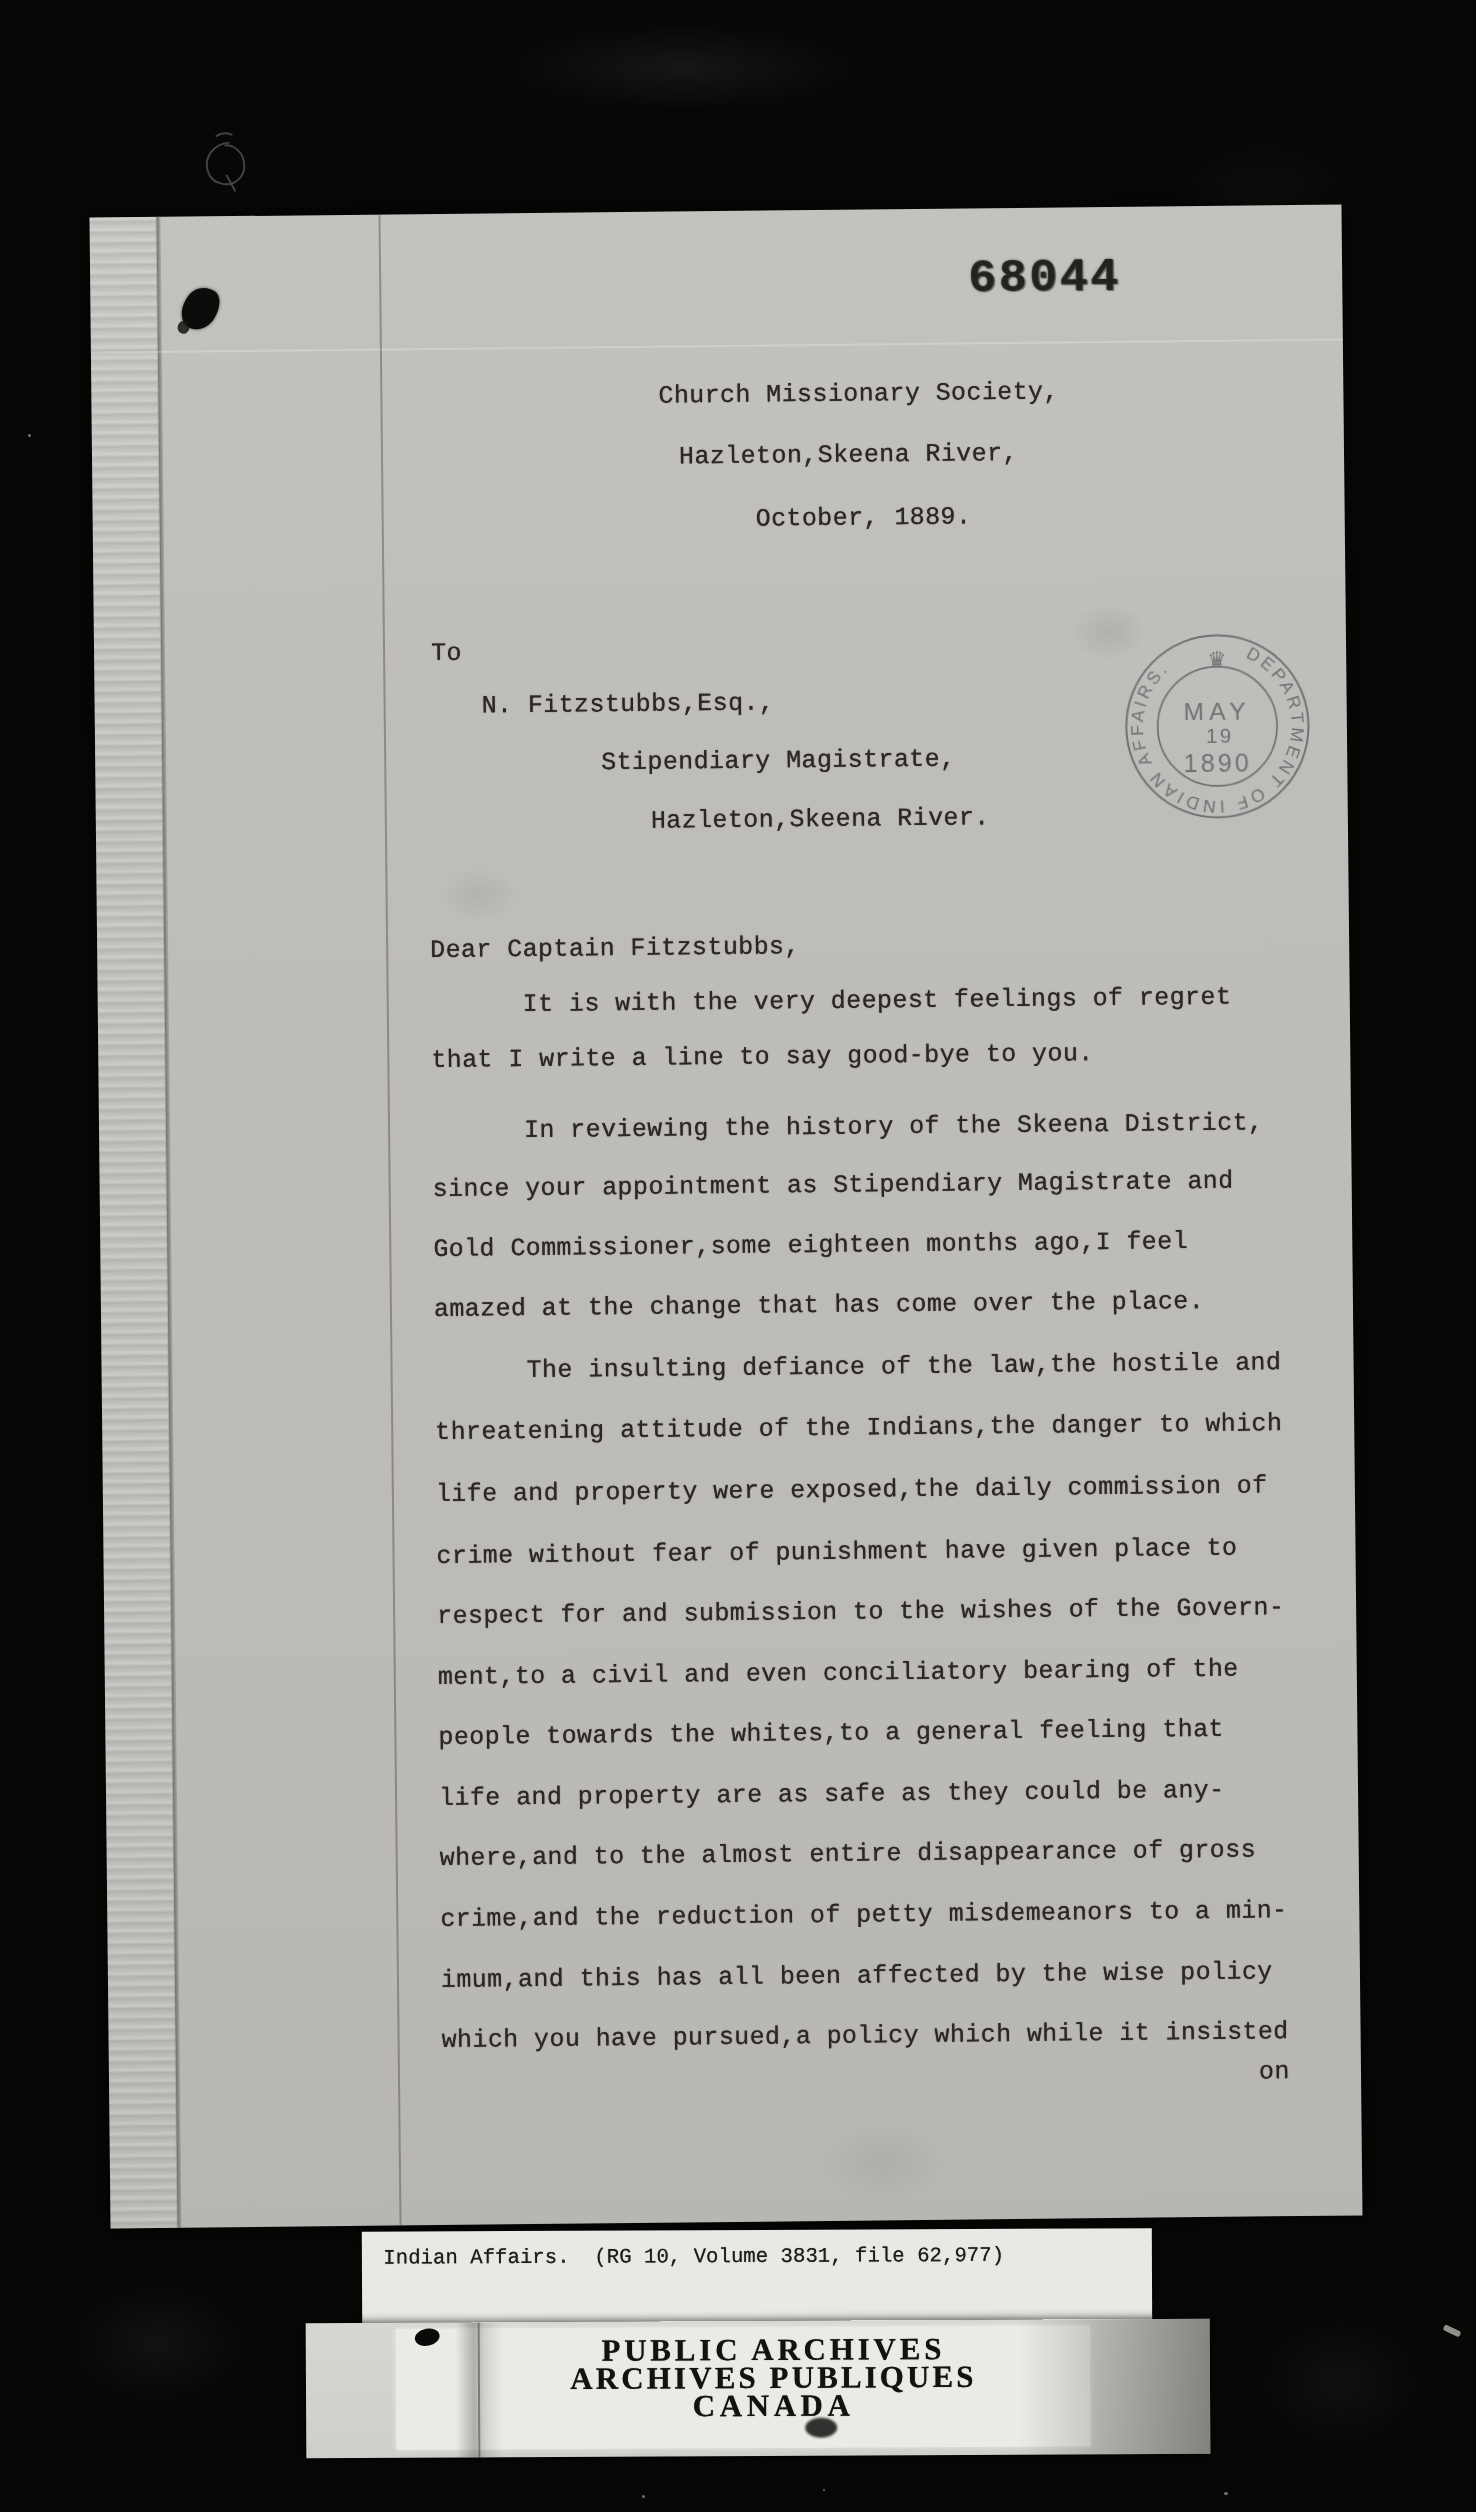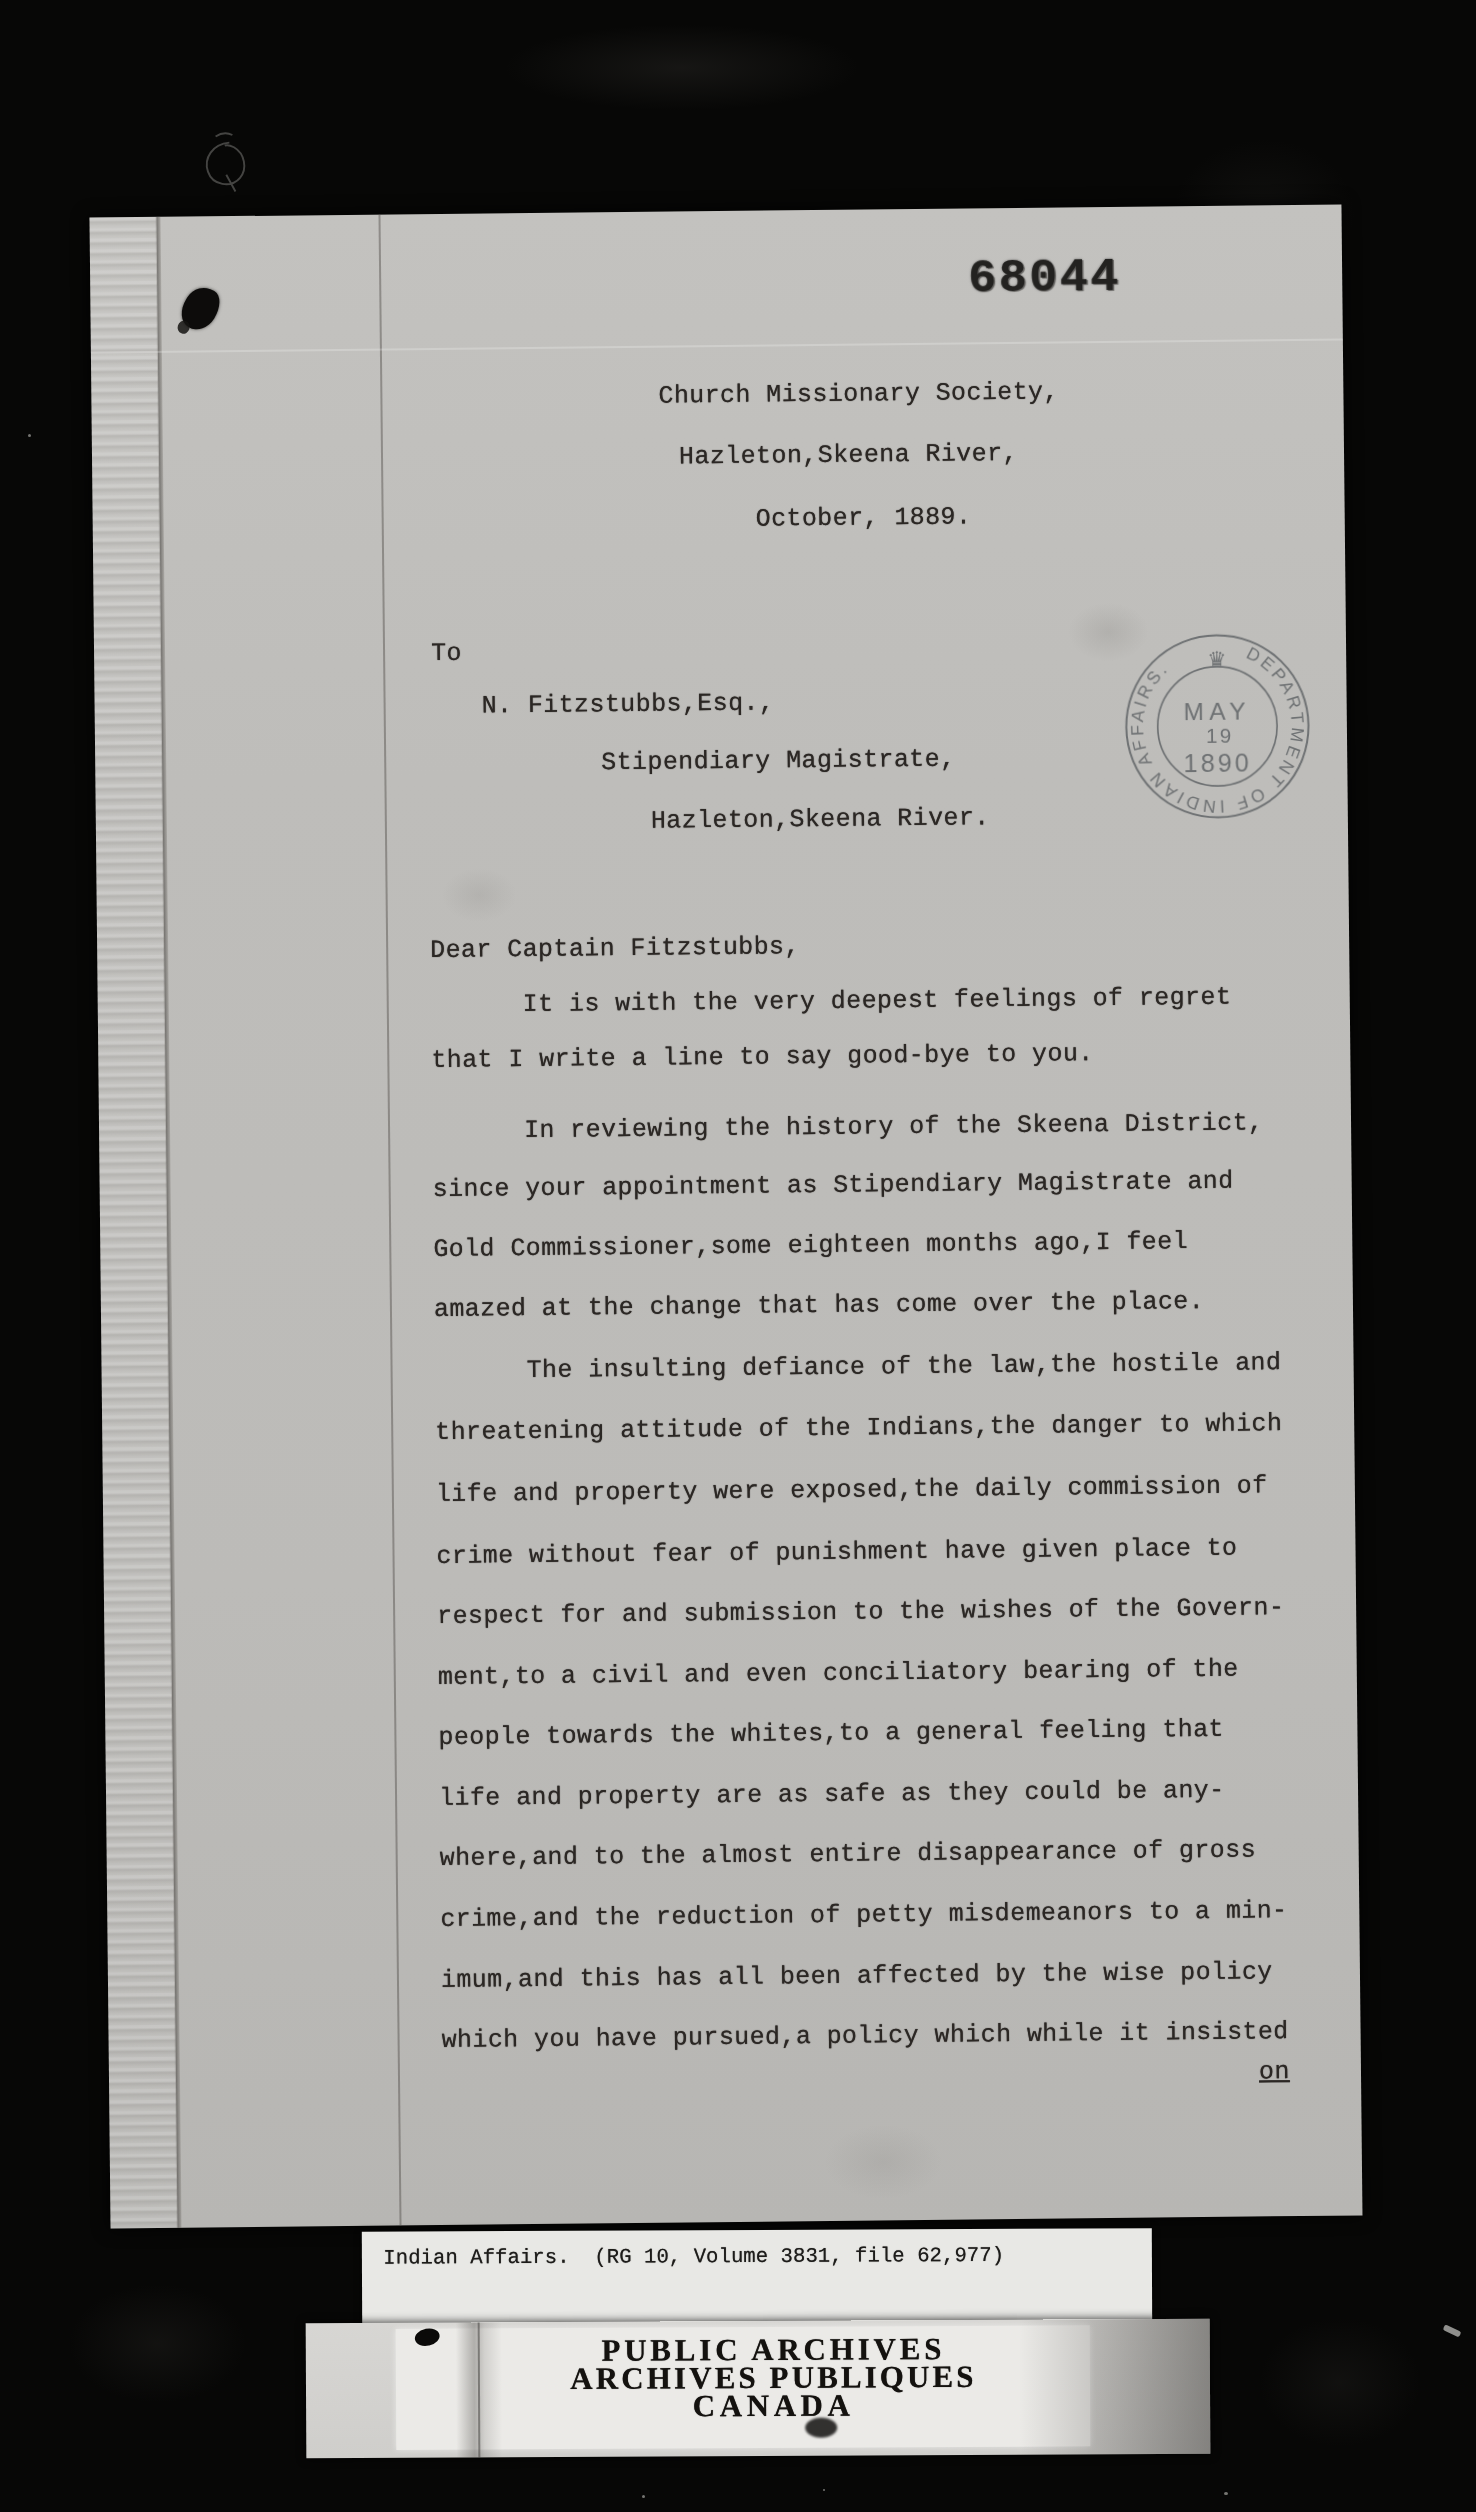--- a/index.html
+++ b/index.html
@@ -177,21 +177,21 @@
   <div class="tw" style="left:333px;top:1330px;">crime without fear of punishment have given place to</div>
   <div class="tw" style="left:333px;top:1390px;">respect for and submission to the wishes of the Govern-</div>
   <div class="tw" style="left:333px;top:1451px;">ment,to a civil and even conciliatory bearing of the</div>
   <div class="tw" style="left:333px;top:1511px;">people towards the whites,to a general feeling that</div>
   <div class="tw" style="left:333px;top:1572px;">life and property are as safe as they could be any-</div>
   <div class="tw" style="left:333px;top:1632px;">where,and to the almost entire disappearance of gross</div>
   <div class="tw" style="left:333px;top:1693px;">crime,and the reduction of petty misdemeanors to a min-</div>
   <div class="tw" style="left:333px;top:1754px;">imum,and this has all been affected by the wise policy</div>
   <div class="tw" style="left:333px;top:1814px;">which you have pursued,a policy which while it insisted</div>
 
-  <div class="tw" style="left:1150px;top:1854px;text-decoration:underline;">on</div>
+  <div class="tw" style="left:1150px;top:1854px;">on</div>
 </div>
 
 <div class="caption-card">
   <div class="caption-text">Indian Affairs.  (RG 10, Volume 3831, file 62,977)</div>
 </div>
 
 <div class="archives-band">
   <div class="archives-inner"></div>
   <div class="band-crease"></div>
   <div class="band-crease-line"></div>

